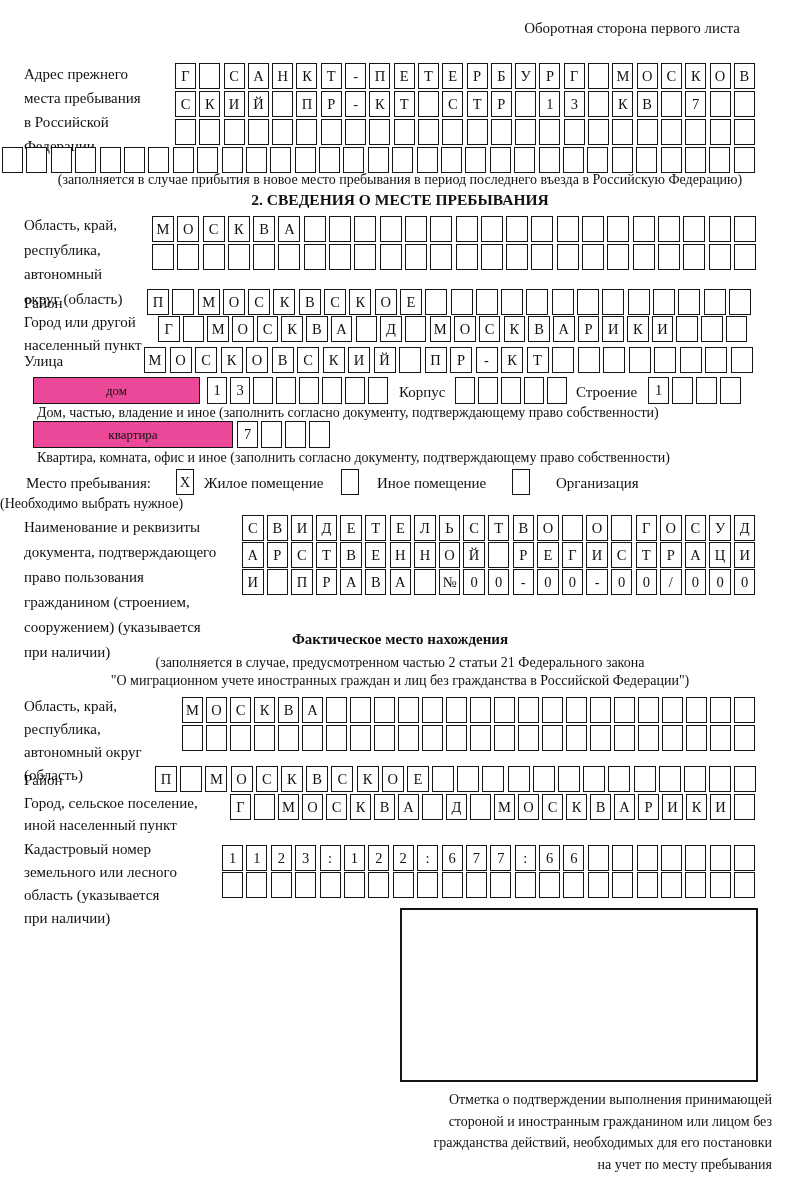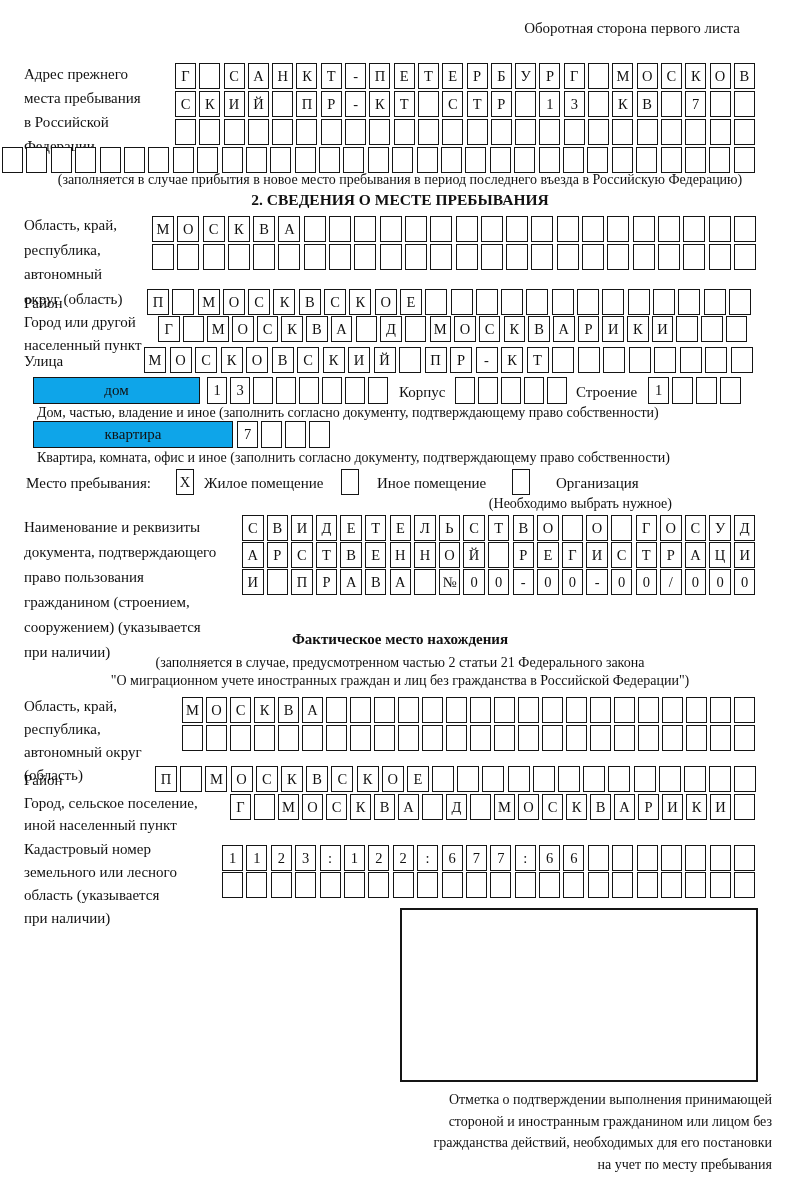--- a/index.html
+++ b/index.html
@@ -14,21 +14,21 @@
   .title{position:absolute;font-weight:bold;font-size:15.5px;}
   .cells{position:absolute;display:flex;gap:var(--gap,3.2px);}
   .cell{
     flex:0 0 auto;width:var(--cw,21px);height:var(--ch,26px);
     border:1.6px solid #151515;box-sizing:border-box;background:#fff;
     display:flex;align-items:center;justify-content:center;
     font-size:14.5px;line-height:1;
   }
   .wbox{
     position:absolute;border:1.6px solid #151515;box-sizing:border-box;height:27px;
-    display:flex;align-items:center;justify-content:center;font-size:15px;background:#0ea5e9;
+    display:flex;align-items:center;justify-content:center;font-size:13px;background:#ec4899;
   }
   .bigbox{position:absolute;border:2px solid #151515;box-sizing:border-box;background:#fff;}
   .rightnote{position:absolute;font-size:15px;text-align:right;}
 </style>
 </head>
 <body>
 
 <div id="page">
 
   <div class="rightnote" style="left:0;top:20px;width:740px">Оборотная сторона первого листа</div>
@@ -343,21 +343,21 @@
     </div>
   <div class="lbl" style="left:204px;top:471px">Жилое помещение</div>
   <div class="cells" style="left:341px;top:469px;--cw:18px;--gap:0px">
       <div class="cell"></div>
     </div>
   <div class="lbl" style="left:377px;top:471px">Иное помещение</div>
   <div class="cells" style="left:512px;top:469px;--cw:18px;--gap:0px">
       <div class="cell"></div>
     </div>
   <div class="lbl" style="left:556px;top:471px">Организация</div>
-  <div class="cap" style="left:0;top:496px;width:672px;text-align:right;white-space:normal">(Необходимо выбрать нужное)</div>
+  <div class="cap" style="left:0;top:496px;width:672px;text-align:left;white-space:normal">(Необходимо выбрать нужное)</div>
 
   <div class="lbl" style="left:24px;top:515px;--lh:25px">
     <div>Наименование и реквизиты</div>
     <div>документа, подтверждающего</div>
     <div>право пользования</div>
     <div>гражданином (строением,</div>
     <div>сооружением) (указывается</div>
     <div>при наличии)</div>
   </div>
   <div class="cells" style="left:242px;top:515px;--cw:21.5px;--gap:3.1px">

